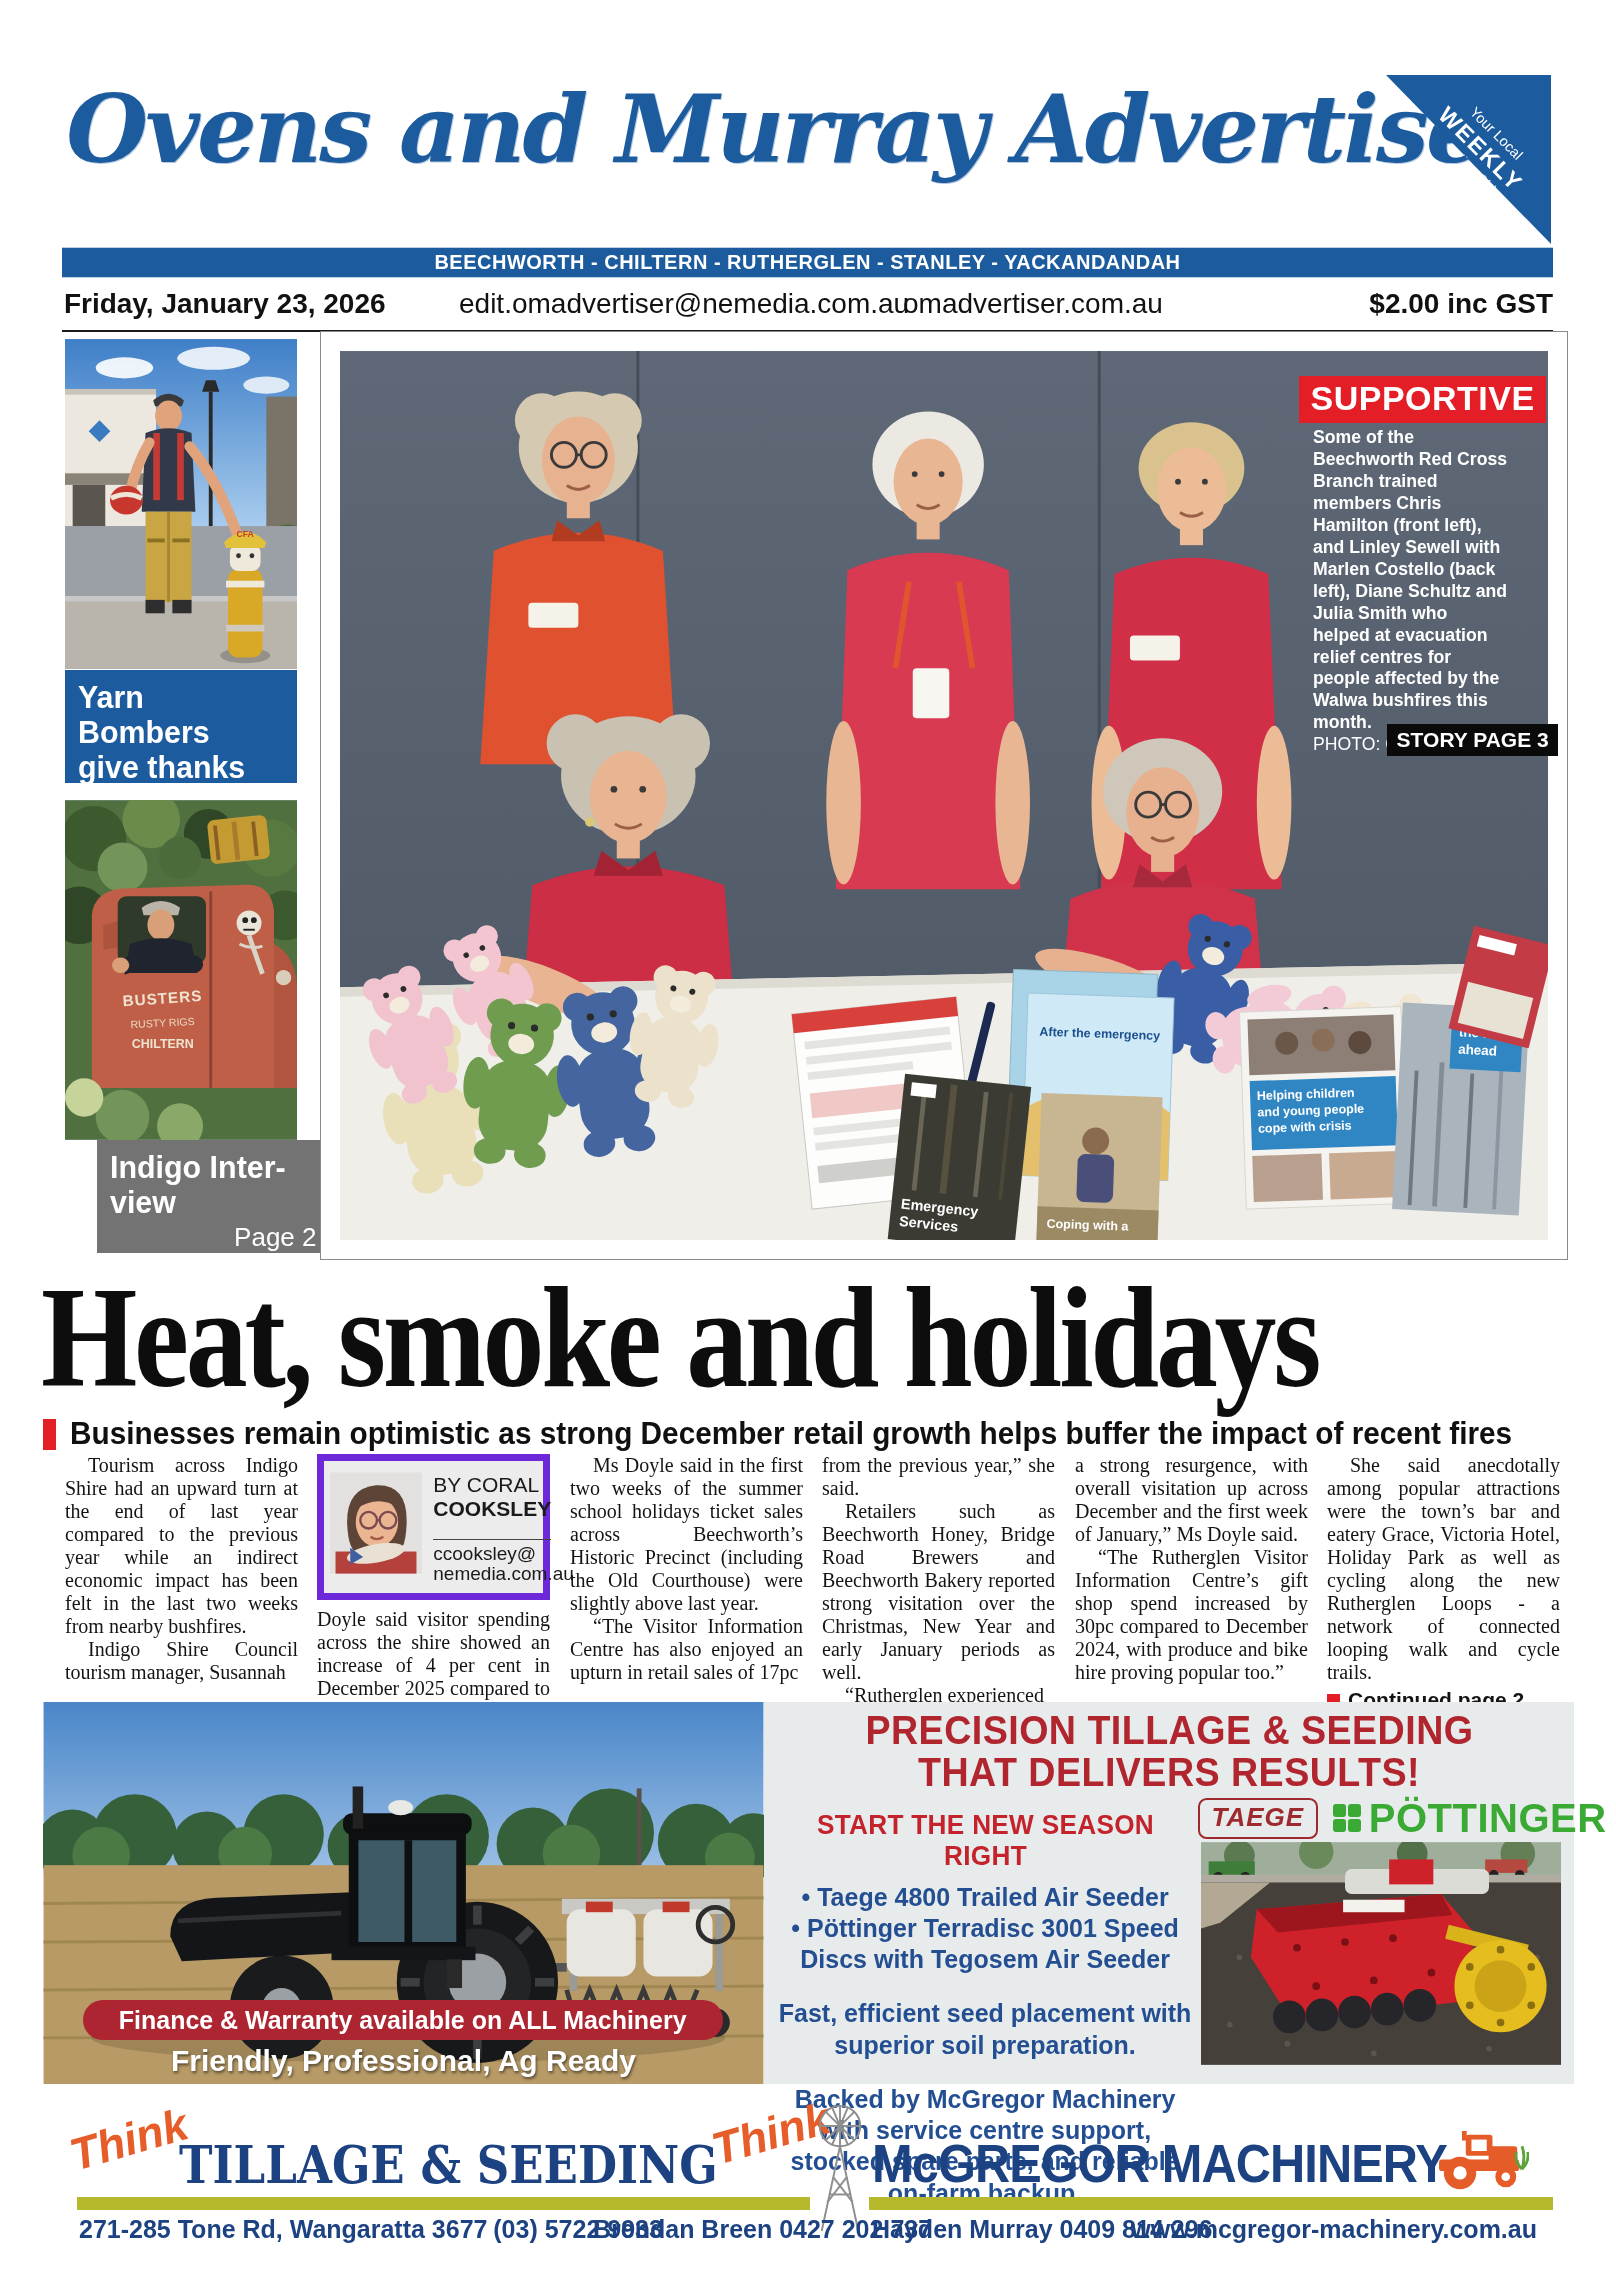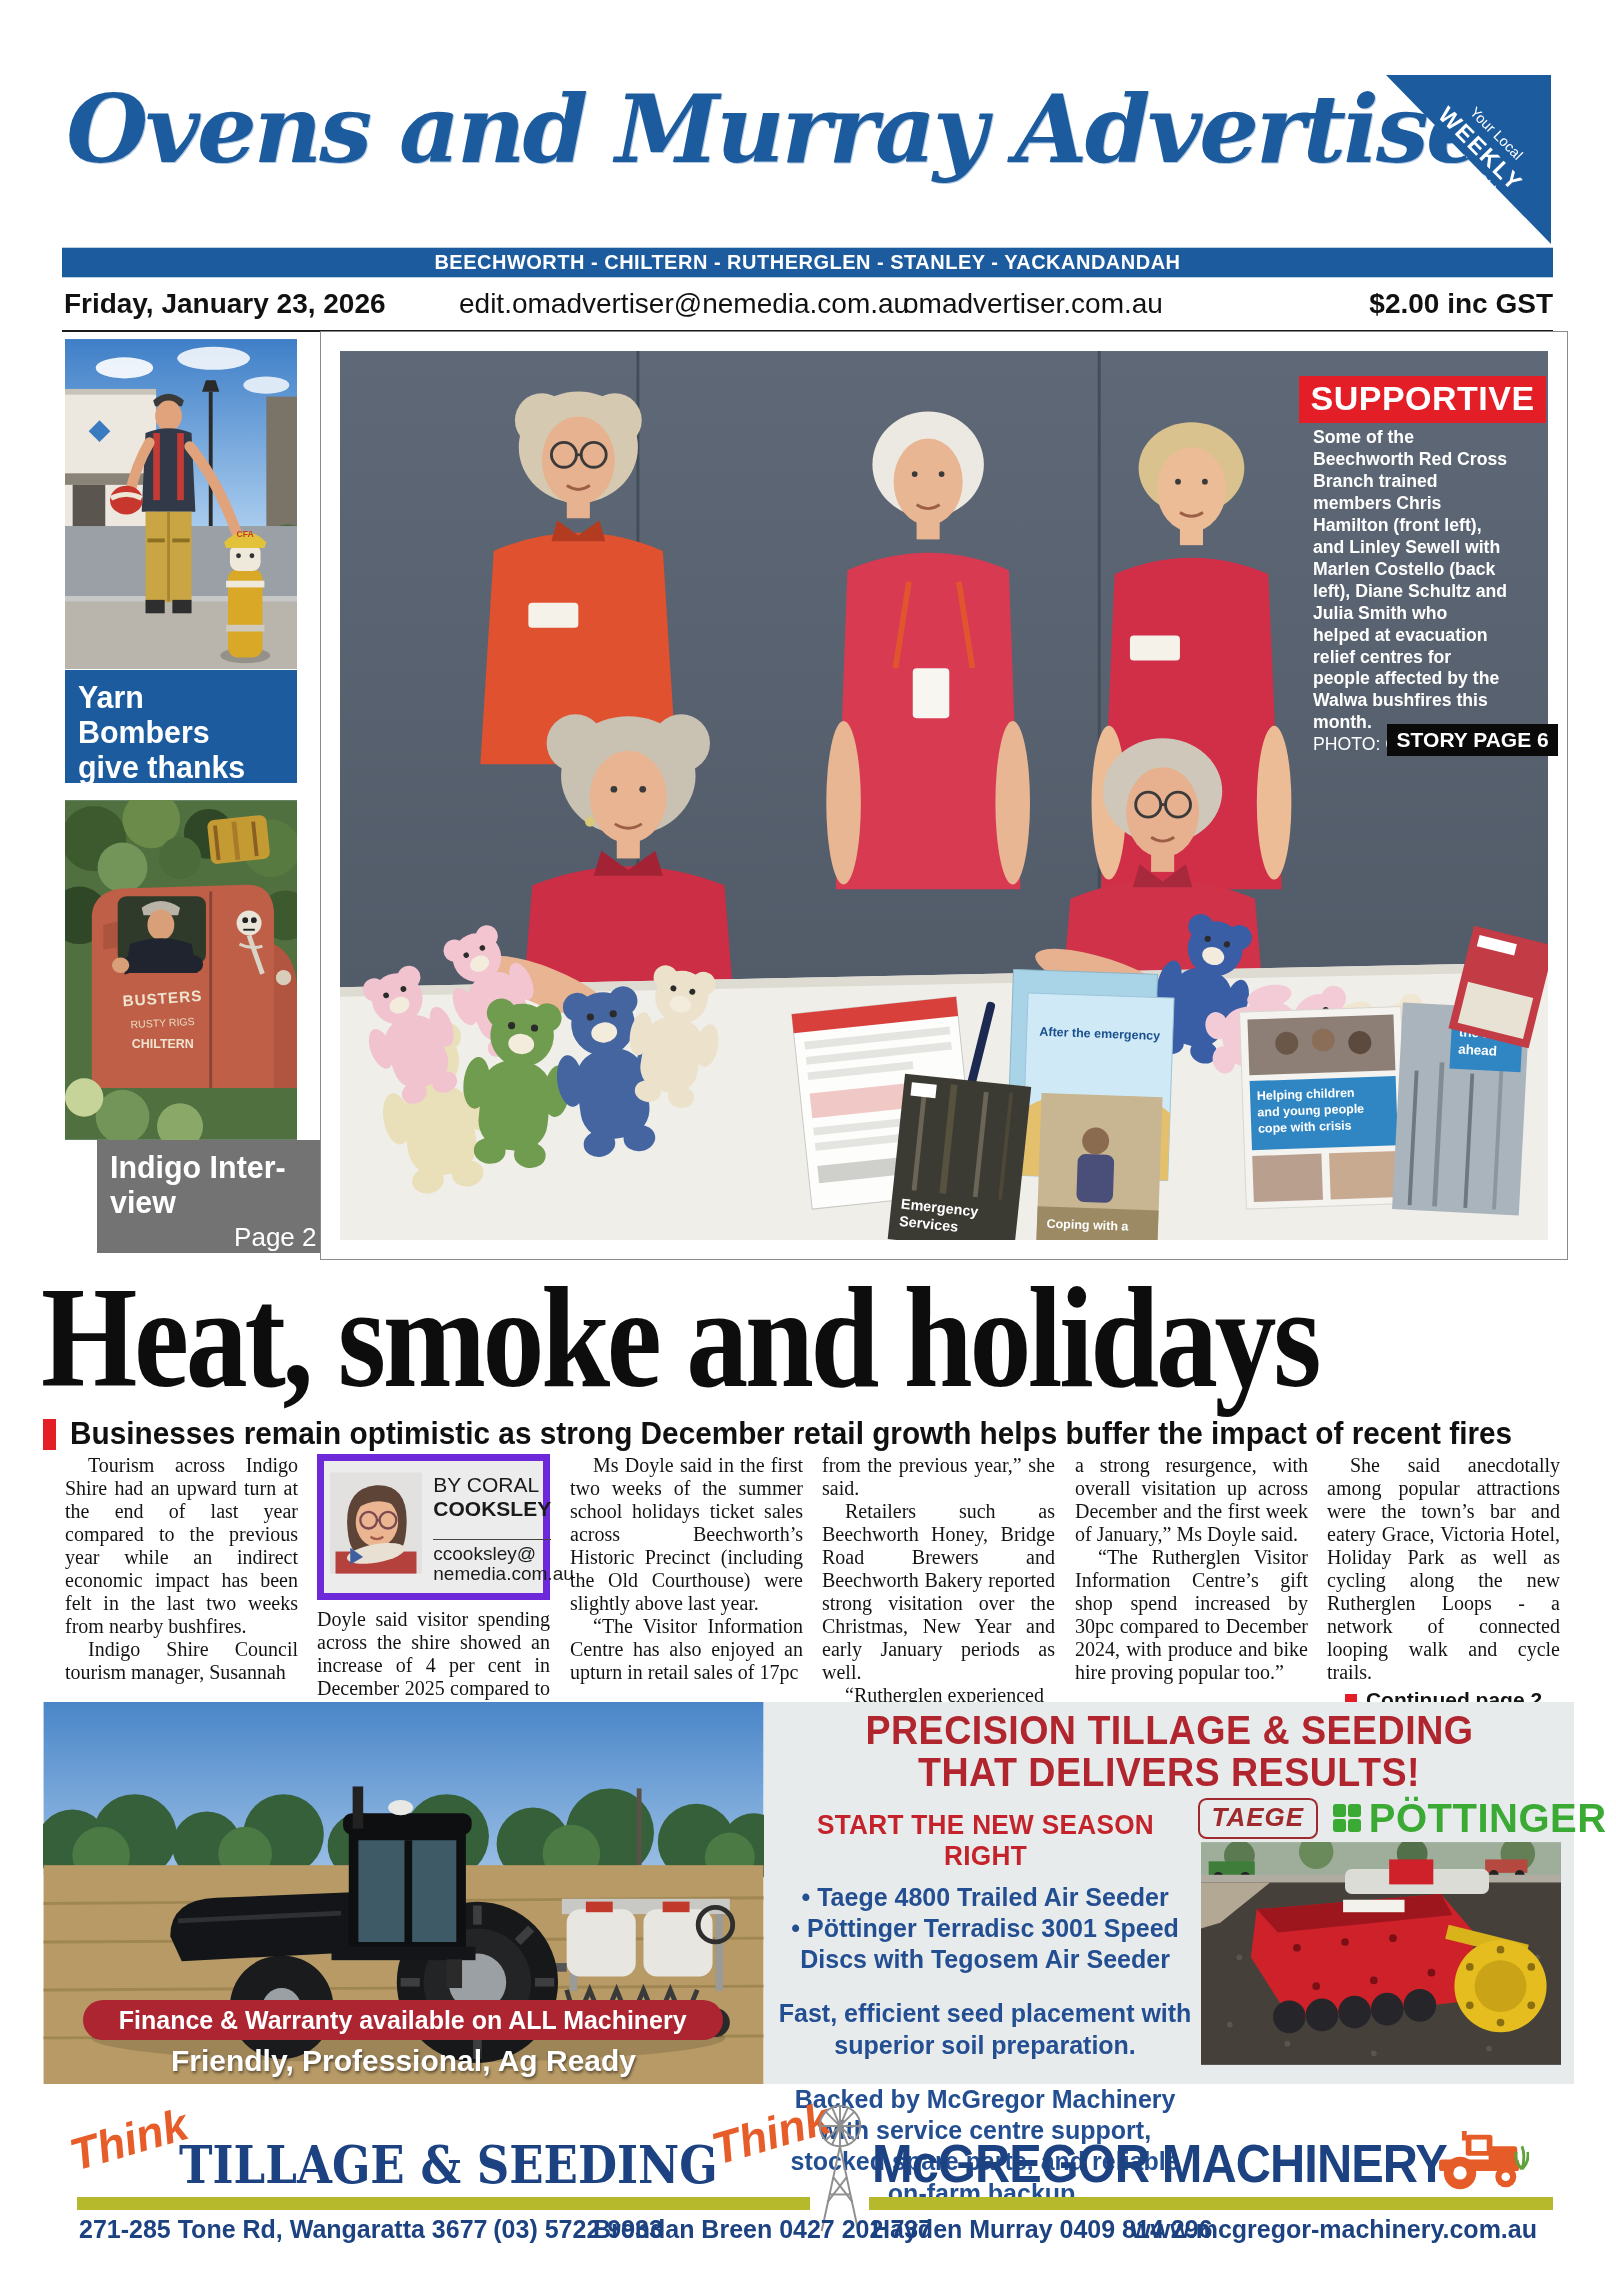--- a/index.html
+++ b/index.html
@@ -64,21 +64,21 @@
   .c1{left:65px;} .c2{left:317px;} .c3{left:570px;} .c4{left:822px;} .c5{left:1075px;} .c6{left:1327px;}
   .c2{top:1454px;}
   .c2 .bylinebox{width:233px;height:146px;background:#ececec;border:7px solid #6d28d9;
     box-sizing:border-box;display:flex;font-family:"Liberation Sans",sans-serif;}
   .bylinebox .bphoto{width:92px;height:102px;margin:10.6px 0 0 5.8px;flex:0 0 auto;}
   .bylinebox .btxt{padding:11.5px 0 0 11.5px;font-size:21px;line-height:1.15;color:#1a1a1a;}
   .bylinebox .bname{font-weight:bold;border-bottom:1.9px solid #444;display:inline-block;
     padding-bottom:18px;margin-bottom:3.8px;}
   .bylinebox .bmail{font-size:19px;line-height:1.1;}
   .c2 .coltext{margin-top:7.7px;}
-  .continued{margin-top:3.8px;text-align:center;font-family:"Liberation Sans",sans-serif;
+  .continued{margin-top:3.8px;text-align:left;font-family:"Liberation Sans",sans-serif;
     font-weight:bold;font-size:21px;}
   .continued .sq{display:inline-block;width:12.5px;height:12.5px;background:#e31e26;margin-right:8.6px;}
 
   
   .ad{left:43px;top:1702px;width:1530px;height:382px;}
   .ad-photo{position:absolute;left:0;top:0;width:721px;height:382px;overflow:hidden;}
   .ad-pill{position:absolute;left:40px;top:298px;width:640px;height:40px;background:#ac2531;
     border-radius:21px;color:#fff;font-weight:bold;font-size:26px;text-align:center;
     line-height:40px;}
   .ad-pill span{display:inline-block;transform:scaleX(.96);}
@@ -429,21 +429,21 @@
         <rect x="8" y="58" width="70" height="44" fill="#e8e2d4"></rect>
         <rect x="8" y="8" width="40" height="12" fill="#fff"></rect>
       </g>
     </svg>
   </div>
   <div class="abs kicker">SUPPORTIVE</div>
   <div class="abs leadcap">
     <span>Some of the Beechworth Red Cross Branch trained members Chris Hamilton (front left), and Linley Sewell with Marlen Costello (back left), Diane Schultz and Julia Smith who helped at evacuation relief centres for people affected by the Walwa bushfires this month.</span>
     <div class="leadcredit">PHOTO: Coral Cooksley</div>
   </div>
-  <div class="abs storyref">STORY PAGE 6</div>
+  <div class="abs storyref">STORY PAGE 3</div>
 
   <div class="abs headline">Heat, smoke and holidays</div>
   <div class="abs standfirst">
     <span class="bar"></span>
     <span class="sftext">Businesses remain optimistic as strong December retail growth helps buffer the impact of recent fires</span>
   </div>
 
   <div class="col c1">
     <p>Tourism across Indigo Shire had an upward turn at the end of last year compared to the previous year while an indirect economic impact has been felt in the last two weeks from nearby bushfires.</p>
     <p>Indigo Shire Council tourism manager, Susannah</p>

